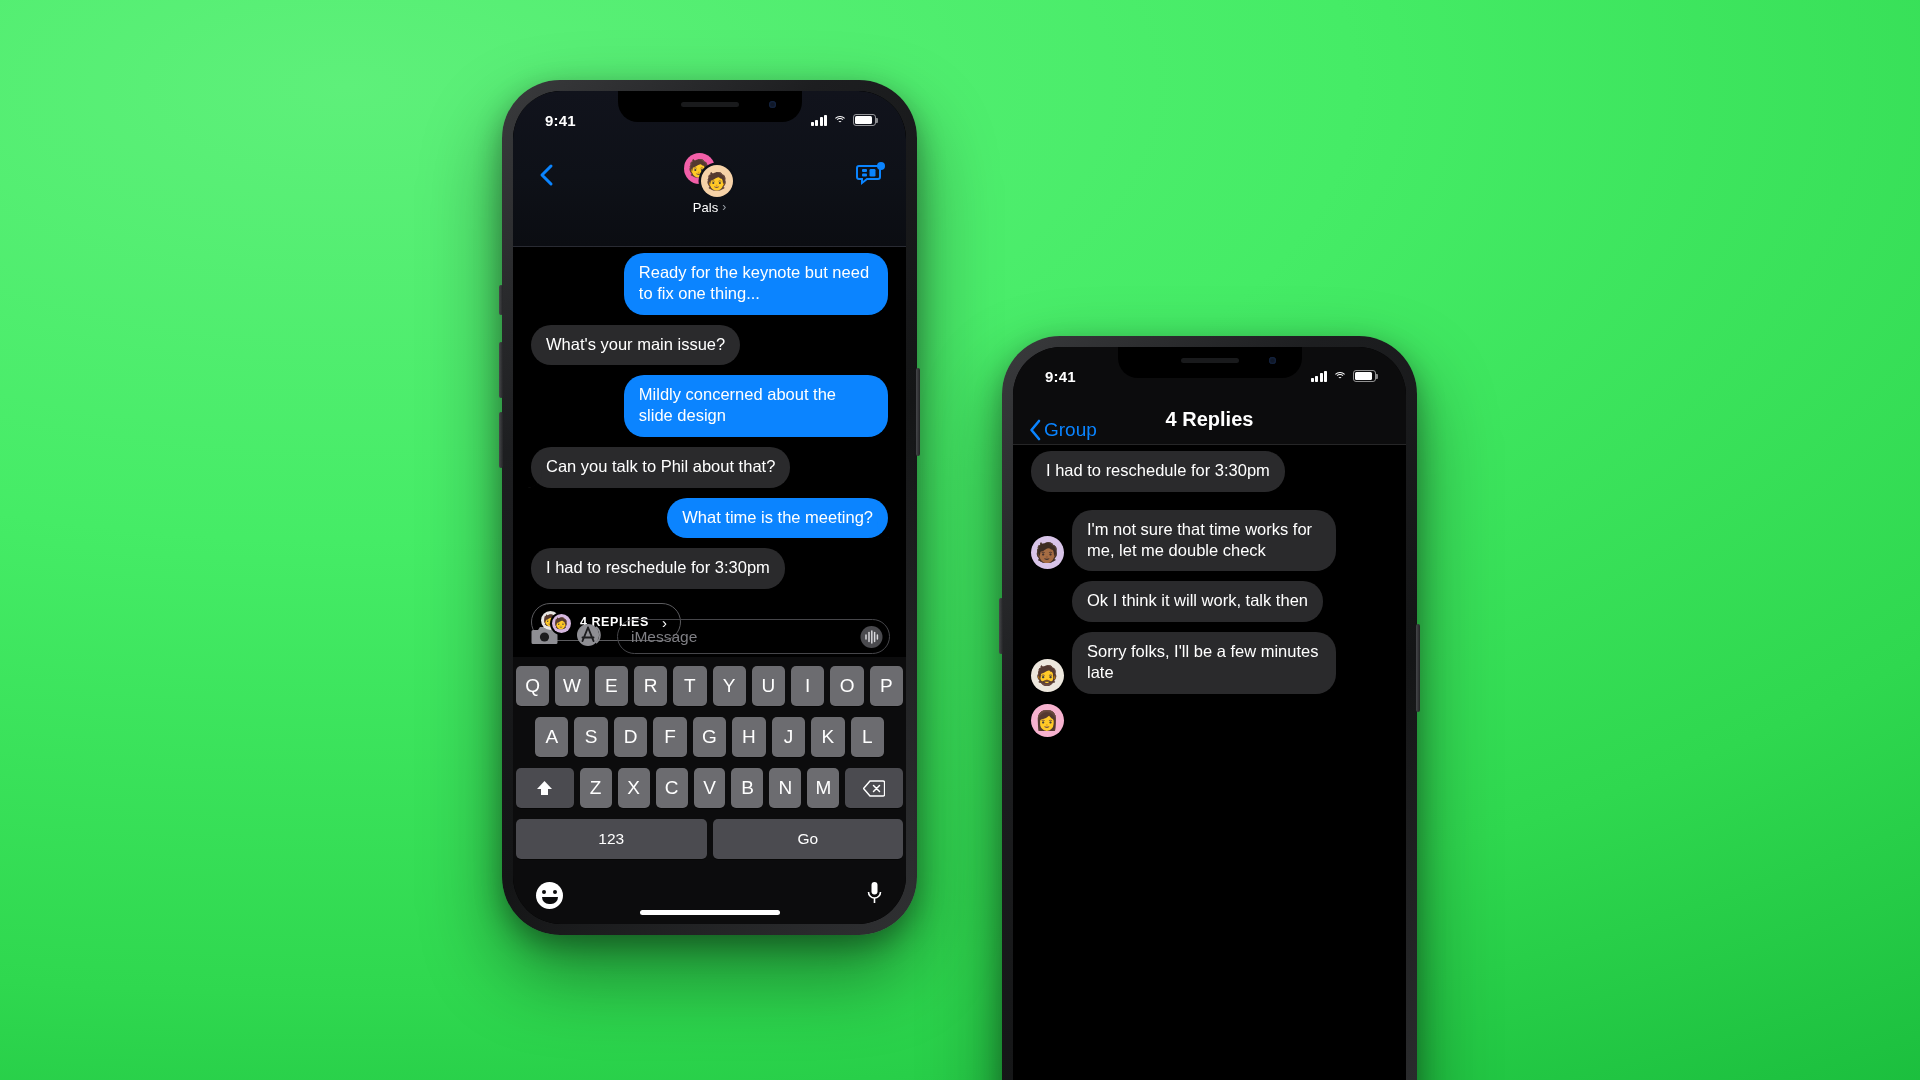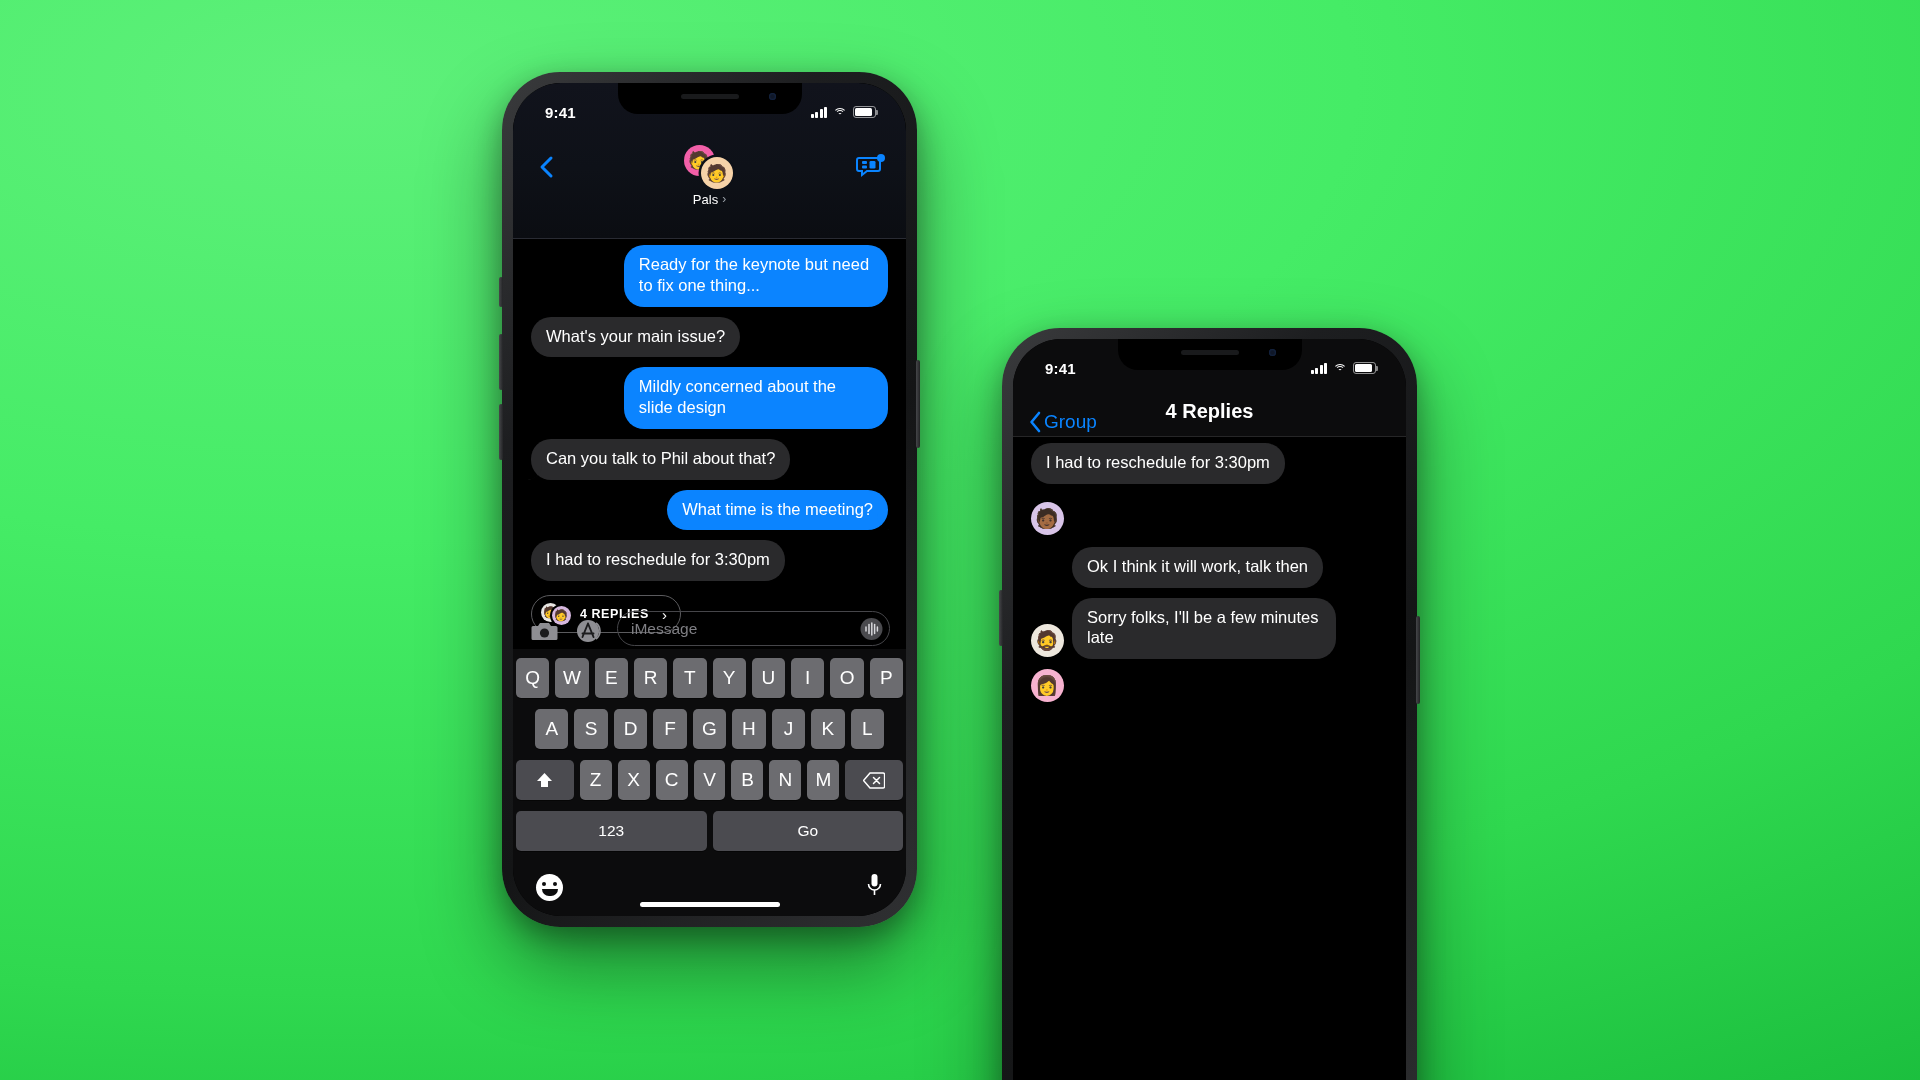--- a/index.html
+++ b/index.html
@@ -15,20 +15,21 @@
     overflow: hidden;
   }
 
   
   .phone {
     position: absolute;
     background: linear-gradient(130deg, #3a3b3d 0%, #1d1e20 28%, #141516 60%, #303133 100%);
     border-radius: 58px;
     padding: 11px;
     box-shadow: 0 38px 80px rgba(0,0,0,.42), 0 10px 28px rgba(0,0,0,.32);
+    margin-top: 8px;
   }
   .phone .screen {
     position: relative;
     width: 100%; height: 100%;
     background: #000;
     border-radius: 48px;
     overflow: hidden;
   }
   .btn-side {
     position: absolute;
@@ -243,21 +244,21 @@
   .replies-pill .mini-avs .m2 { left: 11px; top: 3px; background: #d6b8df; z-index: 3;
                                 box-shadow: 0 0 0 2px #000; }
   .replies-label {
     color: #fff; font-size: 12.5px; font-weight: 700; letter-spacing: .55px;
   }
   .replies-chev { color: #fff; font-size: 15px; margin-left: 4px; }
 
   
   .inputbar {
     position: absolute; left: 0; right: 0;
-    display: flex; align-items: flex-end; gap: 13px;
+    display: flex; align-items: flex-start; gap: 13px;
     padding: 12px 16px;
   }
   #phone-main .inputbar { top: 516px; }
 
   .icon-btn {
     width: 31px; height: 31px; flex: 0 0 31px;
     display: flex; align-items: center; justify-content: center;
     cursor: pointer;
   }
   .textfield {
@@ -568,20 +569,21 @@
         </div>
         <div class="th-title">4 Replies</div>
       </div>
 
       <div class="messages" id="thread-messages">
           <div class="row in" style="margin-bottom: 8px;">
             <div class="bubble gray" style="max-width: 88%;">I had to reschedule for 3:30pm</div>
           </div>
           <div class="row in">
             <div class="thread-avatar" style="background: rgb(216, 196, 232);">🧑🏾</div>
+            <div class="bubble gray">I'm not sure that time works for me, let me double check</div>
           </div>
           <div class="row in">
             <div class="thread-avatar spacer"></div>
             <div class="bubble gray">Ok I think it will work, talk then</div>
           </div>
           <div class="row in">
             <div class="thread-avatar" style="background: rgb(237, 231, 221);">🧔</div>
             <div class="bubble gray">Sorry folks, I'll be a few minutes late</div>
           </div>
           <div class="row in">

